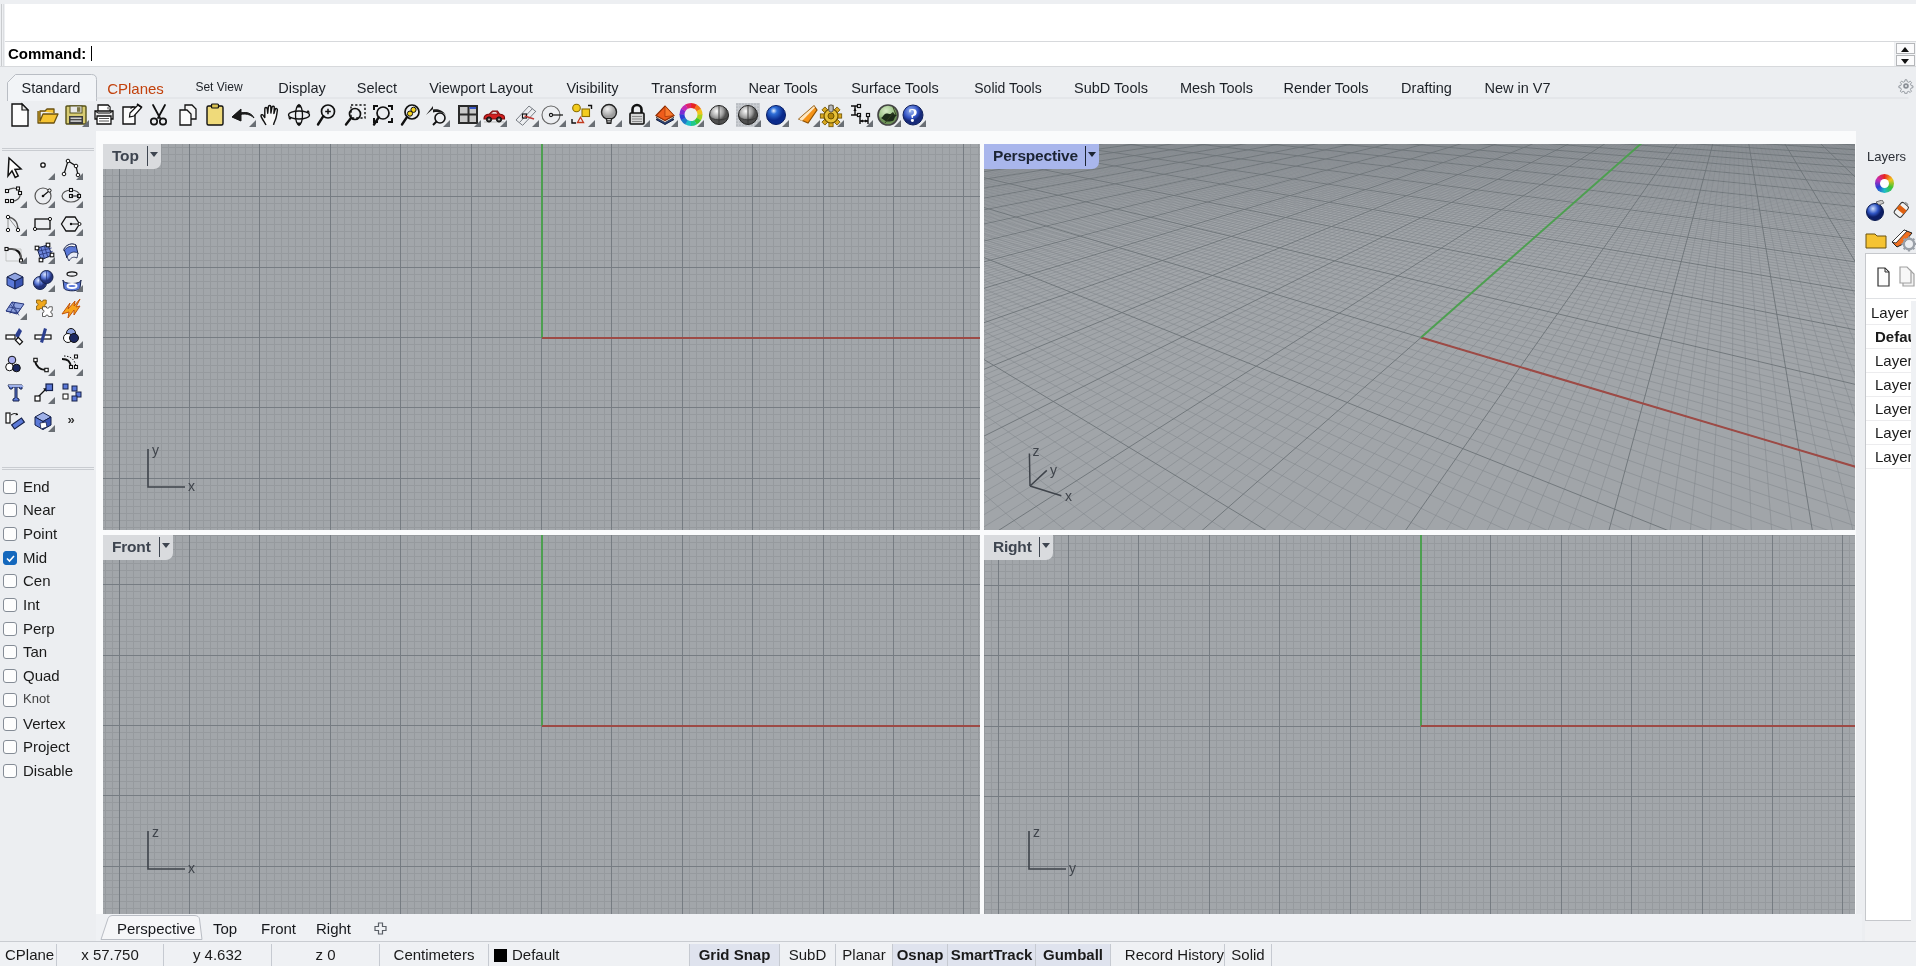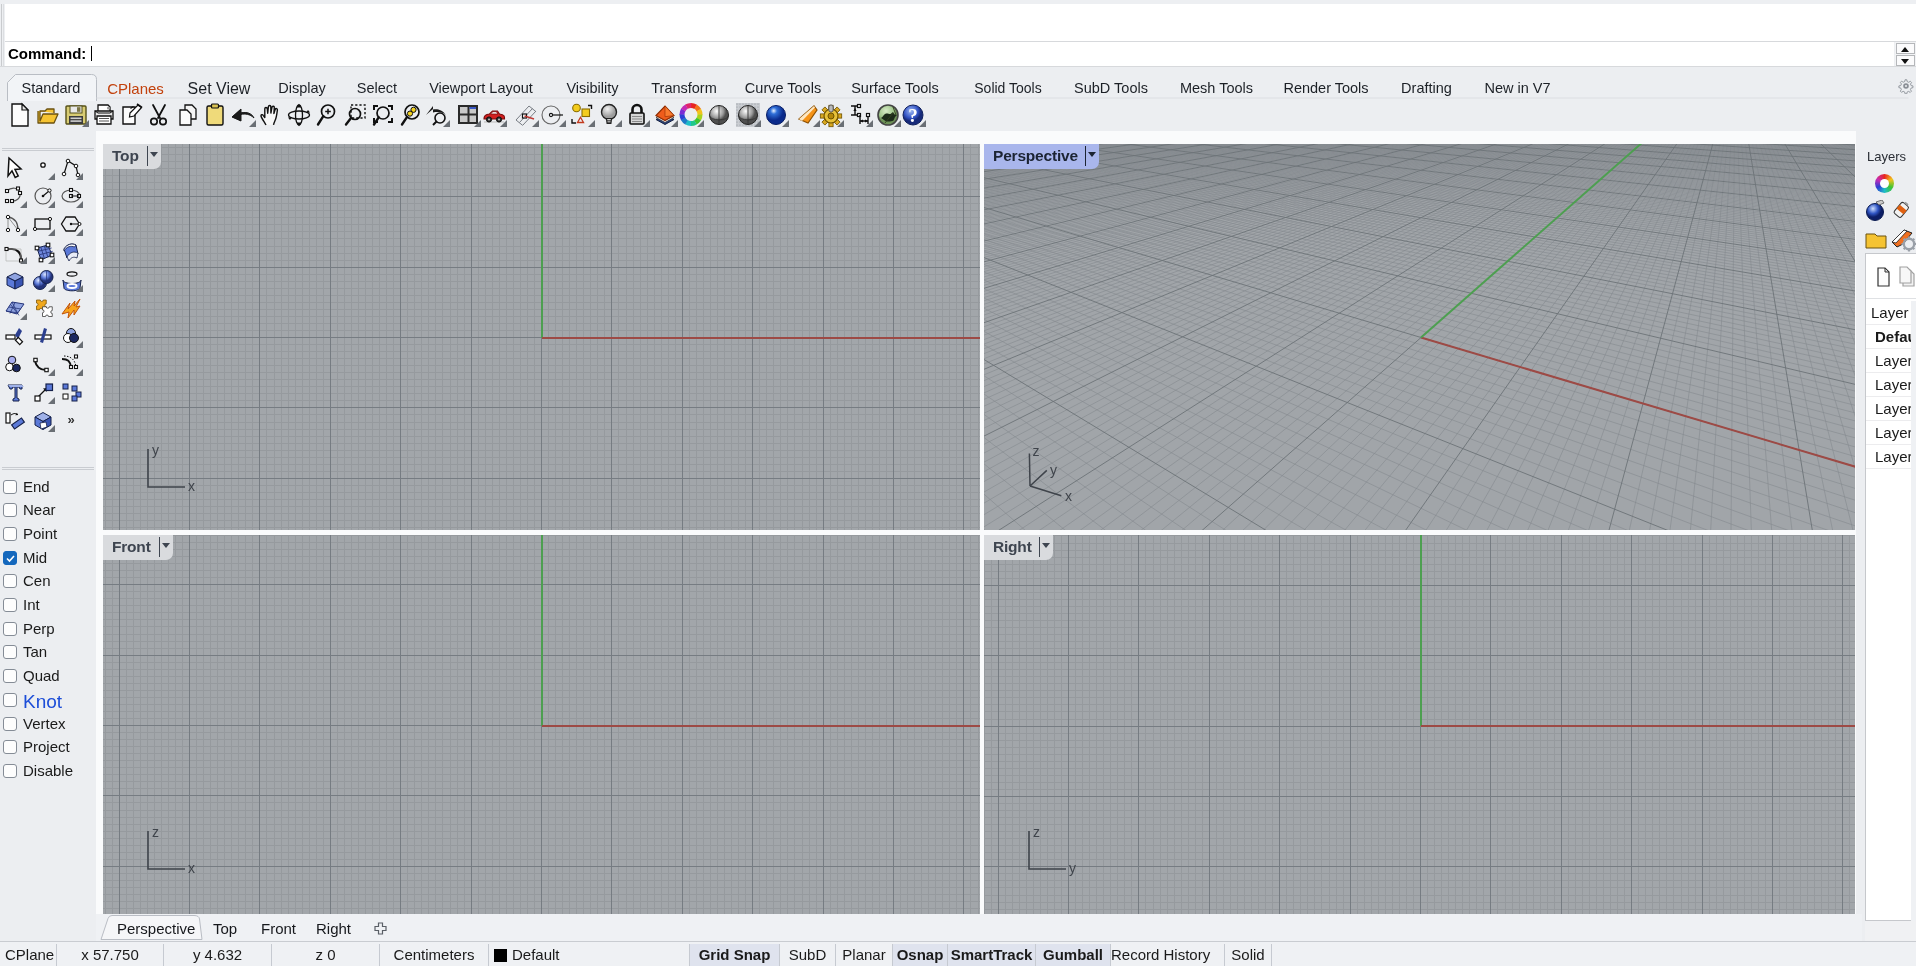--- a/index.html
+++ b/index.html
@@ -19,27 +19,27 @@
 <div class="abs" style="left:1901px;top:58.5px;width:0;height:0;border-left:4.5px solid transparent;border-right:4.5px solid transparent;border-top:5px solid #111"></div>
 <div class="abs" style="left:0;top:66px;width:1916px;height:1px;background:#d7d9dc"></div>
 
 <div class="abs" style="left:0;top:67px;width:1916px;height:34px;background:#eceef1"></div>
 <svg class="abs" style="left:0;top:67px" width="1916" height="34">
 <path d="M7.5 34V15.5L15.5 7.5H91.5Q96.5 7.5 96.5 12.5V34" fill="#f2f4f7" stroke="#b9bdc4" stroke-width="1"></path>
 <path d="M96.5 31h1812" stroke="#dcdee2" stroke-width="1"></path>
 </svg>
 <span class="abs" style="left:51px;top:80px;transform:translateX(-50%);font-size:14.5px;color:#1c2026">Standard</span>
 <span style="position:absolute;left:135.5px;top:80px;transform:translateX(-50%);font-size:15px;color:#c2410c;white-space:nowrap">CPlanes</span>
-<span style="position:absolute;left:219px;top:80px;transform:translateX(-50%);font-size:16px;color:#1c2026;white-space:nowrap">Set View</span>
+<span style="position:absolute;left:219px;top:80px;transform:translateX(-50%);font-size:12px;color:#1c2026;white-space:nowrap">Set View</span>
 <span style="position:absolute;left:302px;top:80px;transform:translateX(-50%);font-size:14.5px;color:#1c2026;white-space:nowrap">Display</span>
 <span style="position:absolute;left:377px;top:80px;transform:translateX(-50%);font-size:14.5px;color:#1c2026;white-space:nowrap">Select</span>
 <span style="position:absolute;left:481px;top:80px;transform:translateX(-50%);font-size:14.5px;color:#1c2026;white-space:nowrap">Viewport Layout</span>
 <span style="position:absolute;left:592.5px;top:80px;transform:translateX(-50%);font-size:14.5px;color:#1c2026;white-space:nowrap">Visibility</span>
 <span style="position:absolute;left:684px;top:80px;transform:translateX(-50%);font-size:14.5px;color:#1c2026;white-space:nowrap">Transform</span>
-<span style="position:absolute;left:783px;top:80px;transform:translateX(-50%);font-size:14.5px;color:#1c2026;white-space:nowrap">Curve Tools</span>
+<span style="position:absolute;left:783px;top:80px;transform:translateX(-50%);font-size:14.5px;color:#1c2026;white-space:nowrap">Near Tools</span>
 <span style="position:absolute;left:895px;top:80px;transform:translateX(-50%);font-size:14.5px;color:#1c2026;white-space:nowrap">Surface Tools</span>
 <span style="position:absolute;left:1008px;top:80px;transform:translateX(-50%);font-size:14px;color:#1c2026;white-space:nowrap">Solid Tools</span>
 <span style="position:absolute;left:1111px;top:80px;transform:translateX(-50%);font-size:14.5px;color:#1c2026;white-space:nowrap">SubD Tools</span>
 <span style="position:absolute;left:1216.5px;top:80px;transform:translateX(-50%);font-size:14.5px;color:#1c2026;white-space:nowrap">Mesh Tools</span>
 <span style="position:absolute;left:1326px;top:80px;transform:translateX(-50%);font-size:14.5px;color:#1c2026;white-space:nowrap">Render Tools</span>
 <span style="position:absolute;left:1426.5px;top:80px;transform:translateX(-50%);font-size:14.5px;color:#1c2026;white-space:nowrap">Drafting</span>
 <span style="position:absolute;left:1517.5px;top:80px;transform:translateX(-50%);font-size:14.5px;color:#1c2026;white-space:nowrap">New in V7</span>
 <svg class="abs" style="left:1898px;top:78px" width="16" height="16" viewBox="0 0 16 16">
     <path d="M8 5.2a2.8 2.8 0 100 5.6 2.8 2.8 0 000-5.6zm0 1.8a1 1 0 110 2 1 1 0 010-2z" fill="#8a8f96"></path>
     <path d="M7 1h2l.4 2.1 1.8.8L13 2.7l1.4 1.4-1.2 1.8.8 1.8L16 8v2l-2.1.4-.8 1.8 1.2 1.8-1.4 1.4-1.8-1.2-1.8.8L9 17H7l-.4-2.1-1.8-.8-1.8 1.2-1.4-1.4 1.2-1.8-.8-1.8L0 10V8l2.1-.4.8-1.8L1.7 4 3.1 2.6l1.8 1.2 1.8-.8z" fill="none" stroke="#8a8f96" stroke-width="1" transform="scale(0.88) translate(1,1)"></path>
@@ -516,21 +516,21 @@
 <span style="position:absolute;left:23px;top:572.3px;font-size:15px;color:#1a1a1a">Cen</span>
 <span style="position:absolute;left:3px;top:598.0px;width:14px;height:14px;background:#fdfdfd;border:1px solid #858c96;border-radius:3px"></span>
 <span style="position:absolute;left:23px;top:596.0px;font-size:15px;color:#1a1a1a">Int</span>
 <span style="position:absolute;left:3px;top:621.7px;width:14px;height:14px;background:#fdfdfd;border:1px solid #858c96;border-radius:3px"></span>
 <span style="position:absolute;left:23px;top:619.7px;font-size:15px;color:#1a1a1a">Perp</span>
 <span style="position:absolute;left:3px;top:645.4px;width:14px;height:14px;background:#fdfdfd;border:1px solid #858c96;border-radius:3px"></span>
 <span style="position:absolute;left:23px;top:643.4px;font-size:15px;color:#1a1a1a">Tan</span>
 <span style="position:absolute;left:3px;top:669.1px;width:14px;height:14px;background:#fdfdfd;border:1px solid #858c96;border-radius:3px"></span>
 <span style="position:absolute;left:23px;top:667.1px;font-size:15px;color:#1a1a1a">Quad</span>
 <span style="position:absolute;left:3px;top:692.8px;width:14px;height:14px;background:#fdfdfd;border:1px solid #858c96;border-radius:3px"></span>
-<span style="position:absolute;left:23px;top:690.8px;font-size:19px;color:#1d4ed8">Knot</span>
+<span style="position:absolute;left:23px;top:690.8px;font-size:13px;color:#404040">Knot</span>
 <span style="position:absolute;left:3px;top:716.5px;width:14px;height:14px;background:#fdfdfd;border:1px solid #858c96;border-radius:3px"></span>
 <span style="position:absolute;left:23px;top:714.5px;font-size:15px;color:#1a1a1a">Vertex</span>
 <span style="position:absolute;left:3px;top:740.2px;width:14px;height:14px;background:#fdfdfd;border:1px solid #858c96;border-radius:3px"></span>
 <span style="position:absolute;left:23px;top:738.2px;font-size:15px;color:#1a1a1a">Project</span>
 <span style="position:absolute;left:3px;top:763.9px;width:14px;height:14px;background:#fdfdfd;border:1px solid #858c96;border-radius:3px"></span>
 <span style="position:absolute;left:23px;top:761.9px;font-size:15px;color:#1a1a1a">Disable</span>
 
 <div class="abs" style="left:96px;top:131px;width:1766px;height:813px;background:#fafbfc"></div>
 
 <svg class="abs" style="left:103px;top:144px" width="877" height="386">
@@ -1269,14 +1269,14 @@
     <div style="position:absolute;left:164px;top:0;width:108px;height:22px;border-right:1px solid #c6cad1;font-size:15px;color:#1a1a1a;line-height:22px;text-align:center">y 4.632</div>
     <div style="position:absolute;left:272px;top:0;width:108px;height:22px;border-right:1px solid #c6cad1;font-size:15px;color:#1a1a1a;line-height:22px;text-align:center">z 0</div>
     <div style="position:absolute;left:380px;top:0;width:109px;height:22px;border-right:1px solid #c6cad1;font-size:15px;color:#1a1a1a;line-height:22px;text-align:center">Centimeters</div>
     <div style="position:absolute;left:489px;top:0;width:201px;height:22px;border-right:1px solid #c6cad1;font-size:15px;color:#1a1a1a;line-height:22px;padding-left:5px"><span style="display:inline-block;width:13px;height:13px;background:#000;margin-right:5px;vertical-align:-2px"></span>Default</div>
     <div style="position:absolute;left:690px;top:0;width:90px;height:22px;border-right:1px solid #c6cad1;background:#dfe3ee;font-weight:bold;font-size:15px;color:#1a1a1a;line-height:22px;text-align:center">Grid Snap</div>
     <div style="position:absolute;left:780px;top:0;width:56px;height:22px;border-right:1px solid #c6cad1;font-size:15px;color:#1a1a1a;line-height:22px;text-align:center">SubD</div>
     <div style="position:absolute;left:836px;top:0;width:57px;height:22px;border-right:1px solid #c6cad1;font-size:15px;color:#1a1a1a;line-height:22px;text-align:center">Planar</div>
     <div style="position:absolute;left:893px;top:0;width:55px;height:22px;border-right:1px solid #c6cad1;background:#dfe3ee;font-weight:bold;font-size:15px;color:#1a1a1a;line-height:22px;text-align:center">Osnap</div>
     <div style="position:absolute;left:948px;top:0;width:88px;height:22px;border-right:1px solid #c6cad1;background:#dfe3ee;font-weight:bold;font-size:15px;color:#1a1a1a;line-height:22px;text-align:center">SmartTrack</div>
     <div style="position:absolute;left:1036px;top:0;width:75px;height:22px;border-right:1px solid #c6cad1;background:#dfe3ee;font-weight:bold;font-size:15px;color:#1a1a1a;line-height:22px;text-align:center">Gumball</div>
-    <div style="position:absolute;left:1111px;top:0;width:114px;height:22px;border-right:1px solid #c6cad1;font-size:15px;color:#1a1a1a;line-height:22px;text-align:left">Record History</div>
+    <div style="position:absolute;left:1111px;top:0;width:114px;height:22px;border-right:1px solid #c6cad1;font-size:15px;color:#1a1a1a;line-height:22px;text-align:right">Record History</div>
     <div style="position:absolute;left:1225px;top:0;width:47px;height:22px;border-right:1px solid #c6cad1;font-size:15px;color:#1a1a1a;line-height:22px;text-align:center">Solid</div>
   </div>
 </body></html>

